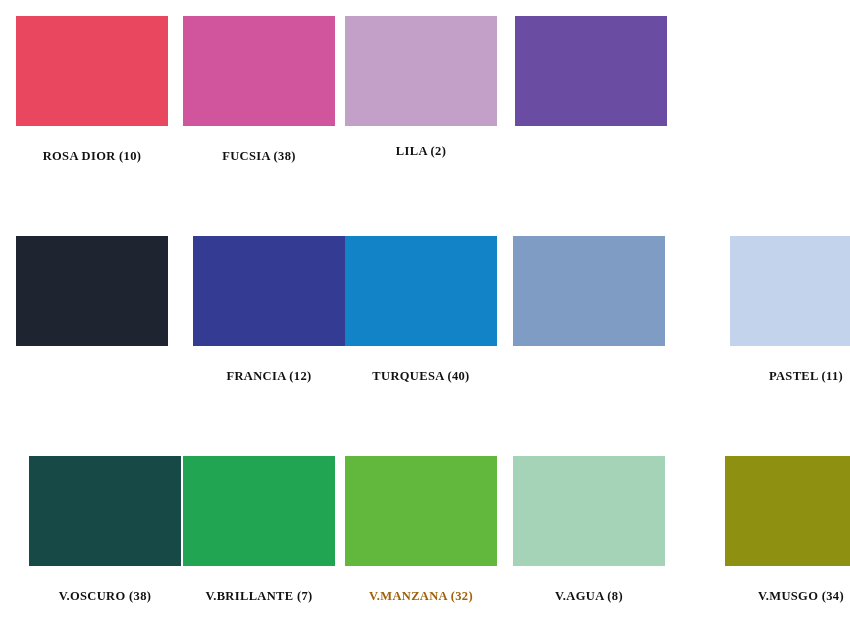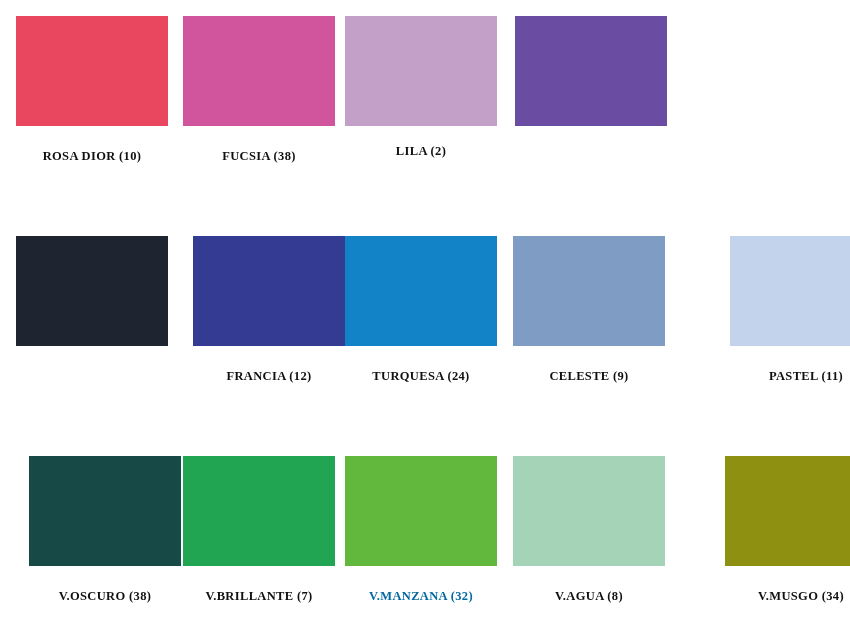--- a/index.html
+++ b/index.html
@@ -78,44 +78,43 @@
   <div class="swatch-row" data-row="1">
     <div class="swatch-cell" style="left:16px;">
       <span class="swatch-color" style="background-color: rgb(30, 36, 48);"></span>
     </div>
     <div class="swatch-cell" style="left:173px;margin-left:20px;">
       <span class="swatch-color" style="background-color: rgb(52, 59, 147);"></span>
       <span class="swatch-label" style="color: rgb(17, 17, 17);">FRANCIA (12)</span>
     </div>
     <div class="swatch-cell" style="left:345px;">
       <span class="swatch-color" style="background-color: rgb(18, 131, 199);"></span>
-      <span class="swatch-label" style="color: rgb(17, 17, 17);">TURQUESA (24)</span>
+      <span class="swatch-label" style="color: rgb(17, 17, 17);">TURQUESA (40)</span>
     </div>
     <div class="swatch-cell" style="left:513px;">
       <span class="swatch-color" style="background-color: rgb(126, 156, 196);"></span>
-      <span class="swatch-label" style="color: rgb(17, 17, 17);">CELESTE (9)</span>
     </div>
     <div class="swatch-cell" style="left:682px;margin-left:48px;">
       <span class="swatch-color" style="background-color: rgb(195, 211, 236);"></span>
       <span class="swatch-label" style="color: rgb(17, 17, 17);">PASTEL (11)</span>
     </div>
   </div>
 
   <div class="swatch-row" data-row="2">
     <div class="swatch-cell" style="left:16px;margin-left:13px;">
       <span class="swatch-color" style="background-color: rgb(23, 74, 71);"></span>
       <span class="swatch-label" style="color: rgb(17, 17, 17);">V.OSCURO (38)</span>
     </div>
     <div class="swatch-cell" style="left:183px;">
       <span class="swatch-color" style="background-color: rgb(34, 165, 82);"></span>
       <span class="swatch-label" style="color: rgb(17, 17, 17);">V.BRILLANTE (7)</span>
     </div>
     <div class="swatch-cell" style="left:345px;">
       <span class="swatch-color" style="background-color: rgb(98, 184, 60);"></span>
-      <span class="swatch-label" style="color: #0369a1;">V.MANZANA (32)</span>
+      <span class="swatch-label" style="color: #a16207;">V.MANZANA (32)</span>
     </div>
     <div class="swatch-cell" style="left:513px;">
       <span class="swatch-color" style="background-color: rgb(164, 211, 183);"></span>
       <span class="swatch-label" style="color: rgb(17, 17, 17);">V.AGUA (8)</span>
     </div>
     <div class="swatch-cell" style="left:682px;padding-left:43px;">
       <span class="swatch-color" style="background-color: rgb(142, 144, 18);"></span>
       <span class="swatch-label" style="color: rgb(17, 17, 17);">V.MUSGO (34)</span>
     </div>
   </div>

